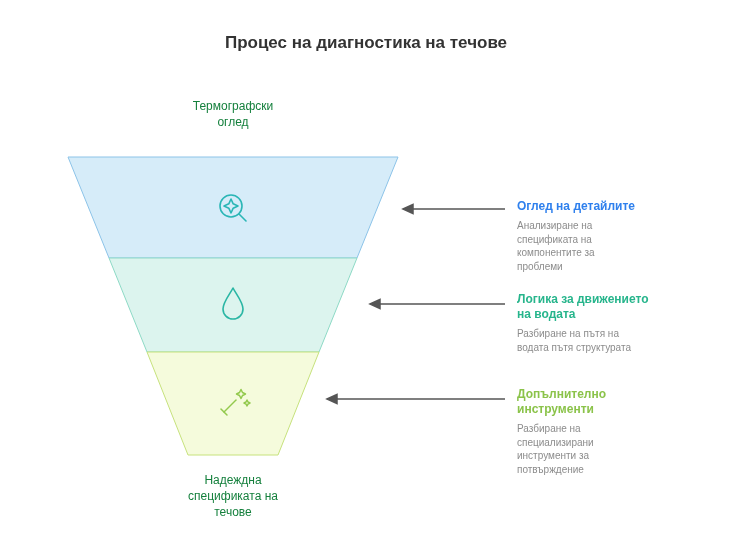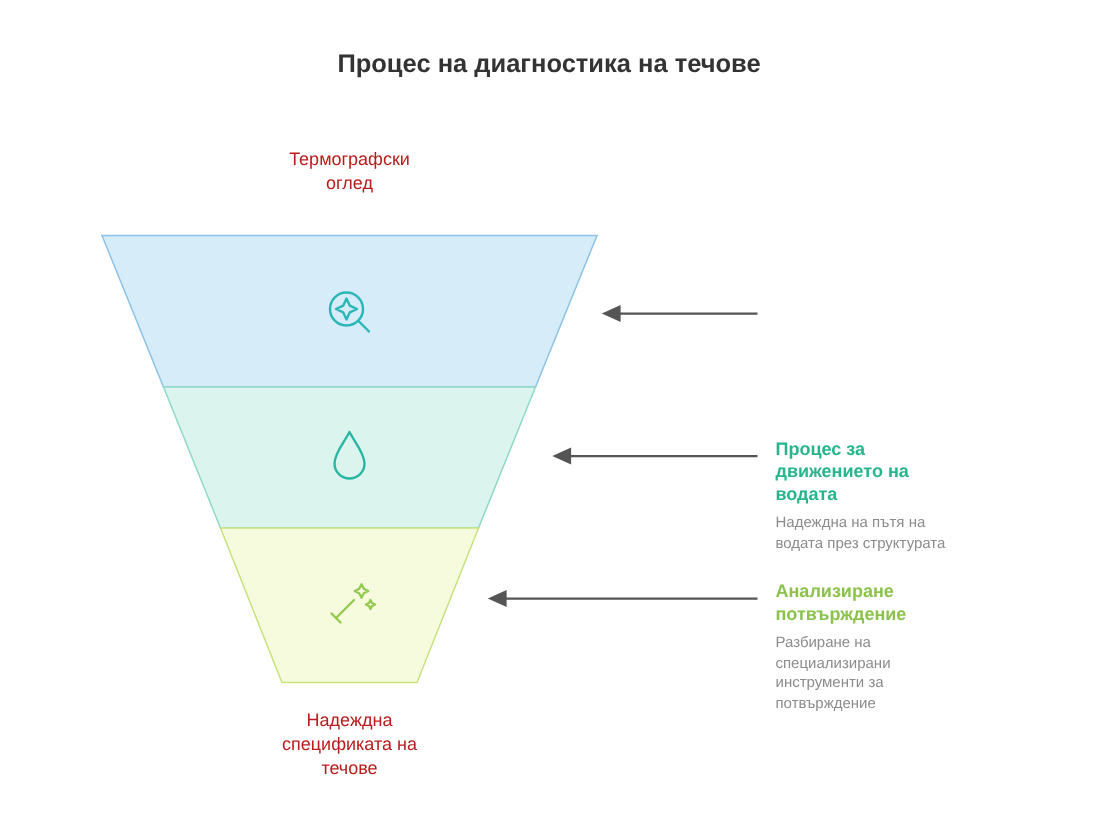--- a/index.html
+++ b/index.html
@@ -17,21 +17,21 @@
     text-align: center;
     font-size: 17px;
     font-weight: 600;
     color: #333333;
   }
   .funnel-label {
     position: absolute;
     text-align: center;
     font-size: 12px;
     line-height: 1.35;
-    color: #b91c1c;
+    color: #15803d;
   }
   .top-label { top: 98px; left: 183px; width: 100px; }
   .bottom-label { top: 472px; left: 173px; width: 120px; }
   .diagram-svg { position: absolute; top: 0; left: 0; }
   .annotation {
     position: absolute;
     left: 517px;
     width: 132px;
   }
   .ann-title {
@@ -87,24 +87,28 @@
     <g stroke-width="1.5" stroke="#555555" fill="#555555">
       <line x1="505" y1="304" x2="380" y2="304"></line>
       <polygon points="370,304 380,299.5 380,308.5"></polygon>
     </g>
     <g stroke-width="1.5" stroke="#555555" fill="#555555">
       <line x1="505" y1="399" x2="337" y2="399"></line>
       <polygon points="327,399 337,394.5 337,403.5"></polygon>
     </g>
   </svg>
 
+  <div class="annotation" style="top:199px">
+    <div class="ann-title" style="color: rgb(47, 128, 237);">Оглед на детайлите</div>
+    <div class="ann-desc">Анализиране на спецификата на компонентите за проблеми</div>
+  </div>
 
   <div class="annotation" style="top:292px">
-    <div class="ann-title" style="color: rgb(39, 181, 140);">Процес за движението на водата</div>
-    <div class="ann-desc">Надеждна на пътя на водата през структурата</div>
+    <div class="ann-title" style="color: rgb(39, 181, 140);">Логика за движението на водата</div>
+    <div class="ann-desc">Разбиране на пътя на водата пътя структурата</div>
   </div>
 
   <div class="annotation" style="top:387px">
-    <div class="ann-title" style="color: rgb(139, 195, 74);">Анализиране потвърждение</div>
+    <div class="ann-title" style="color: rgb(139, 195, 74);">Допълнително инструменти</div>
     <div class="ann-desc">Разбиране на специализирани инструменти за потвърждение</div>
   </div>
 
 </div>
 
 </body></html>

